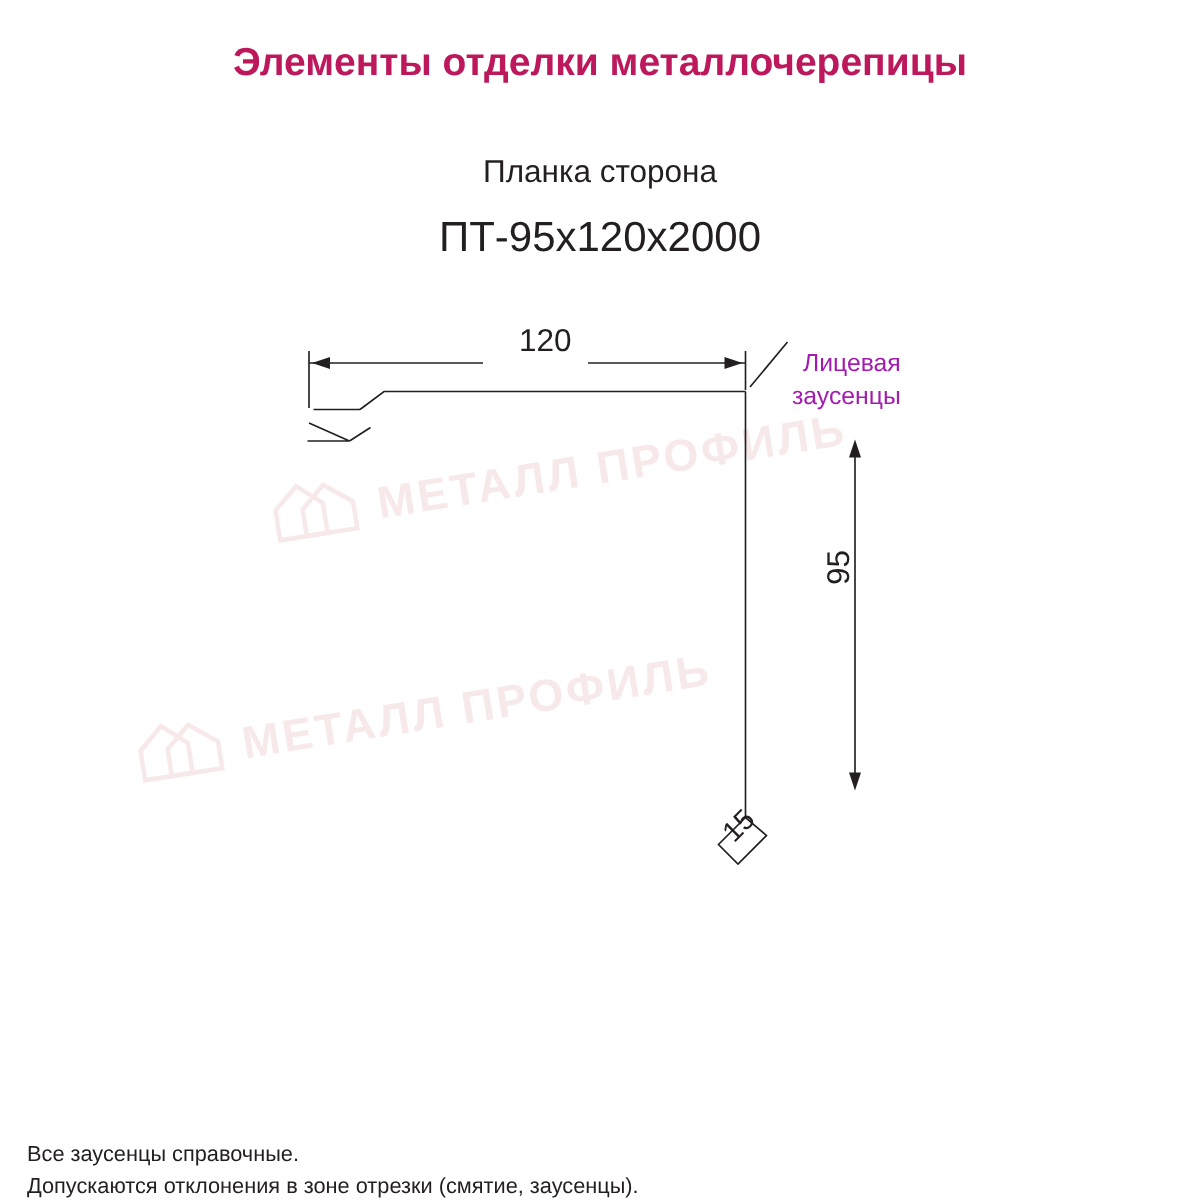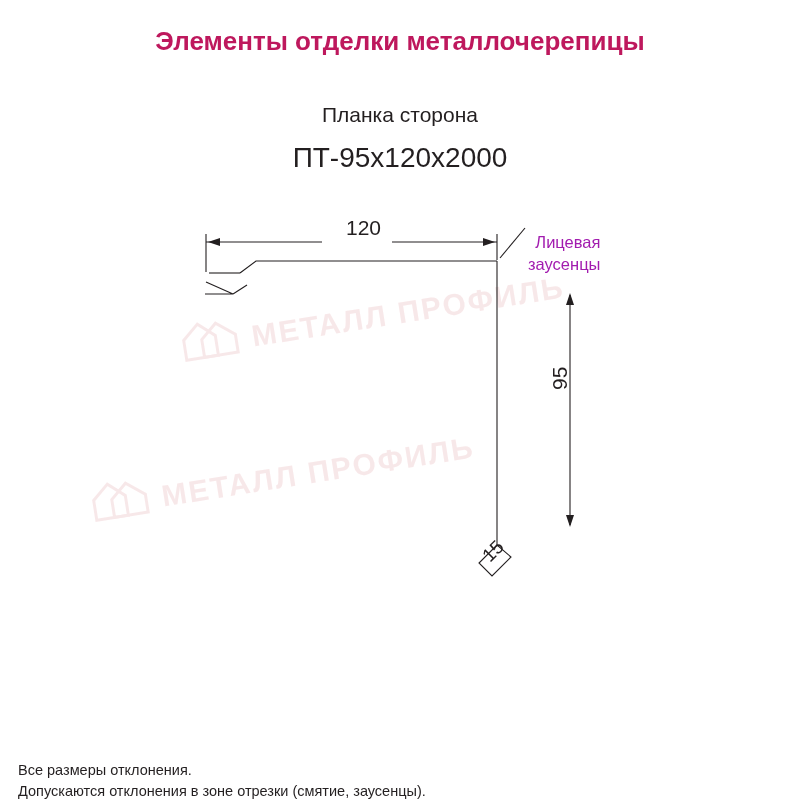--- a/index.html
+++ b/index.html
@@ -170,17 +170,17 @@
   <div class="dim-label lbl-120">120</div>
   <div class="dim-label lbl-95">95</div>
   <div class="dim-label lbl-15">15</div>
 
   <div class="lbl-face">
     <div>Лицевая</div>
     <div>заусенцы</div>
   </div>
 
   <div class="footnotes">
-    <div>Все размеры отклонения.</div>
+    <div>Все заусенцы справочные.</div>
     <div>Допускаются отклонения в зоне отрезки (смятие, заусенцы).</div>
   </div>
 
 </div>
 
 </body></html>

